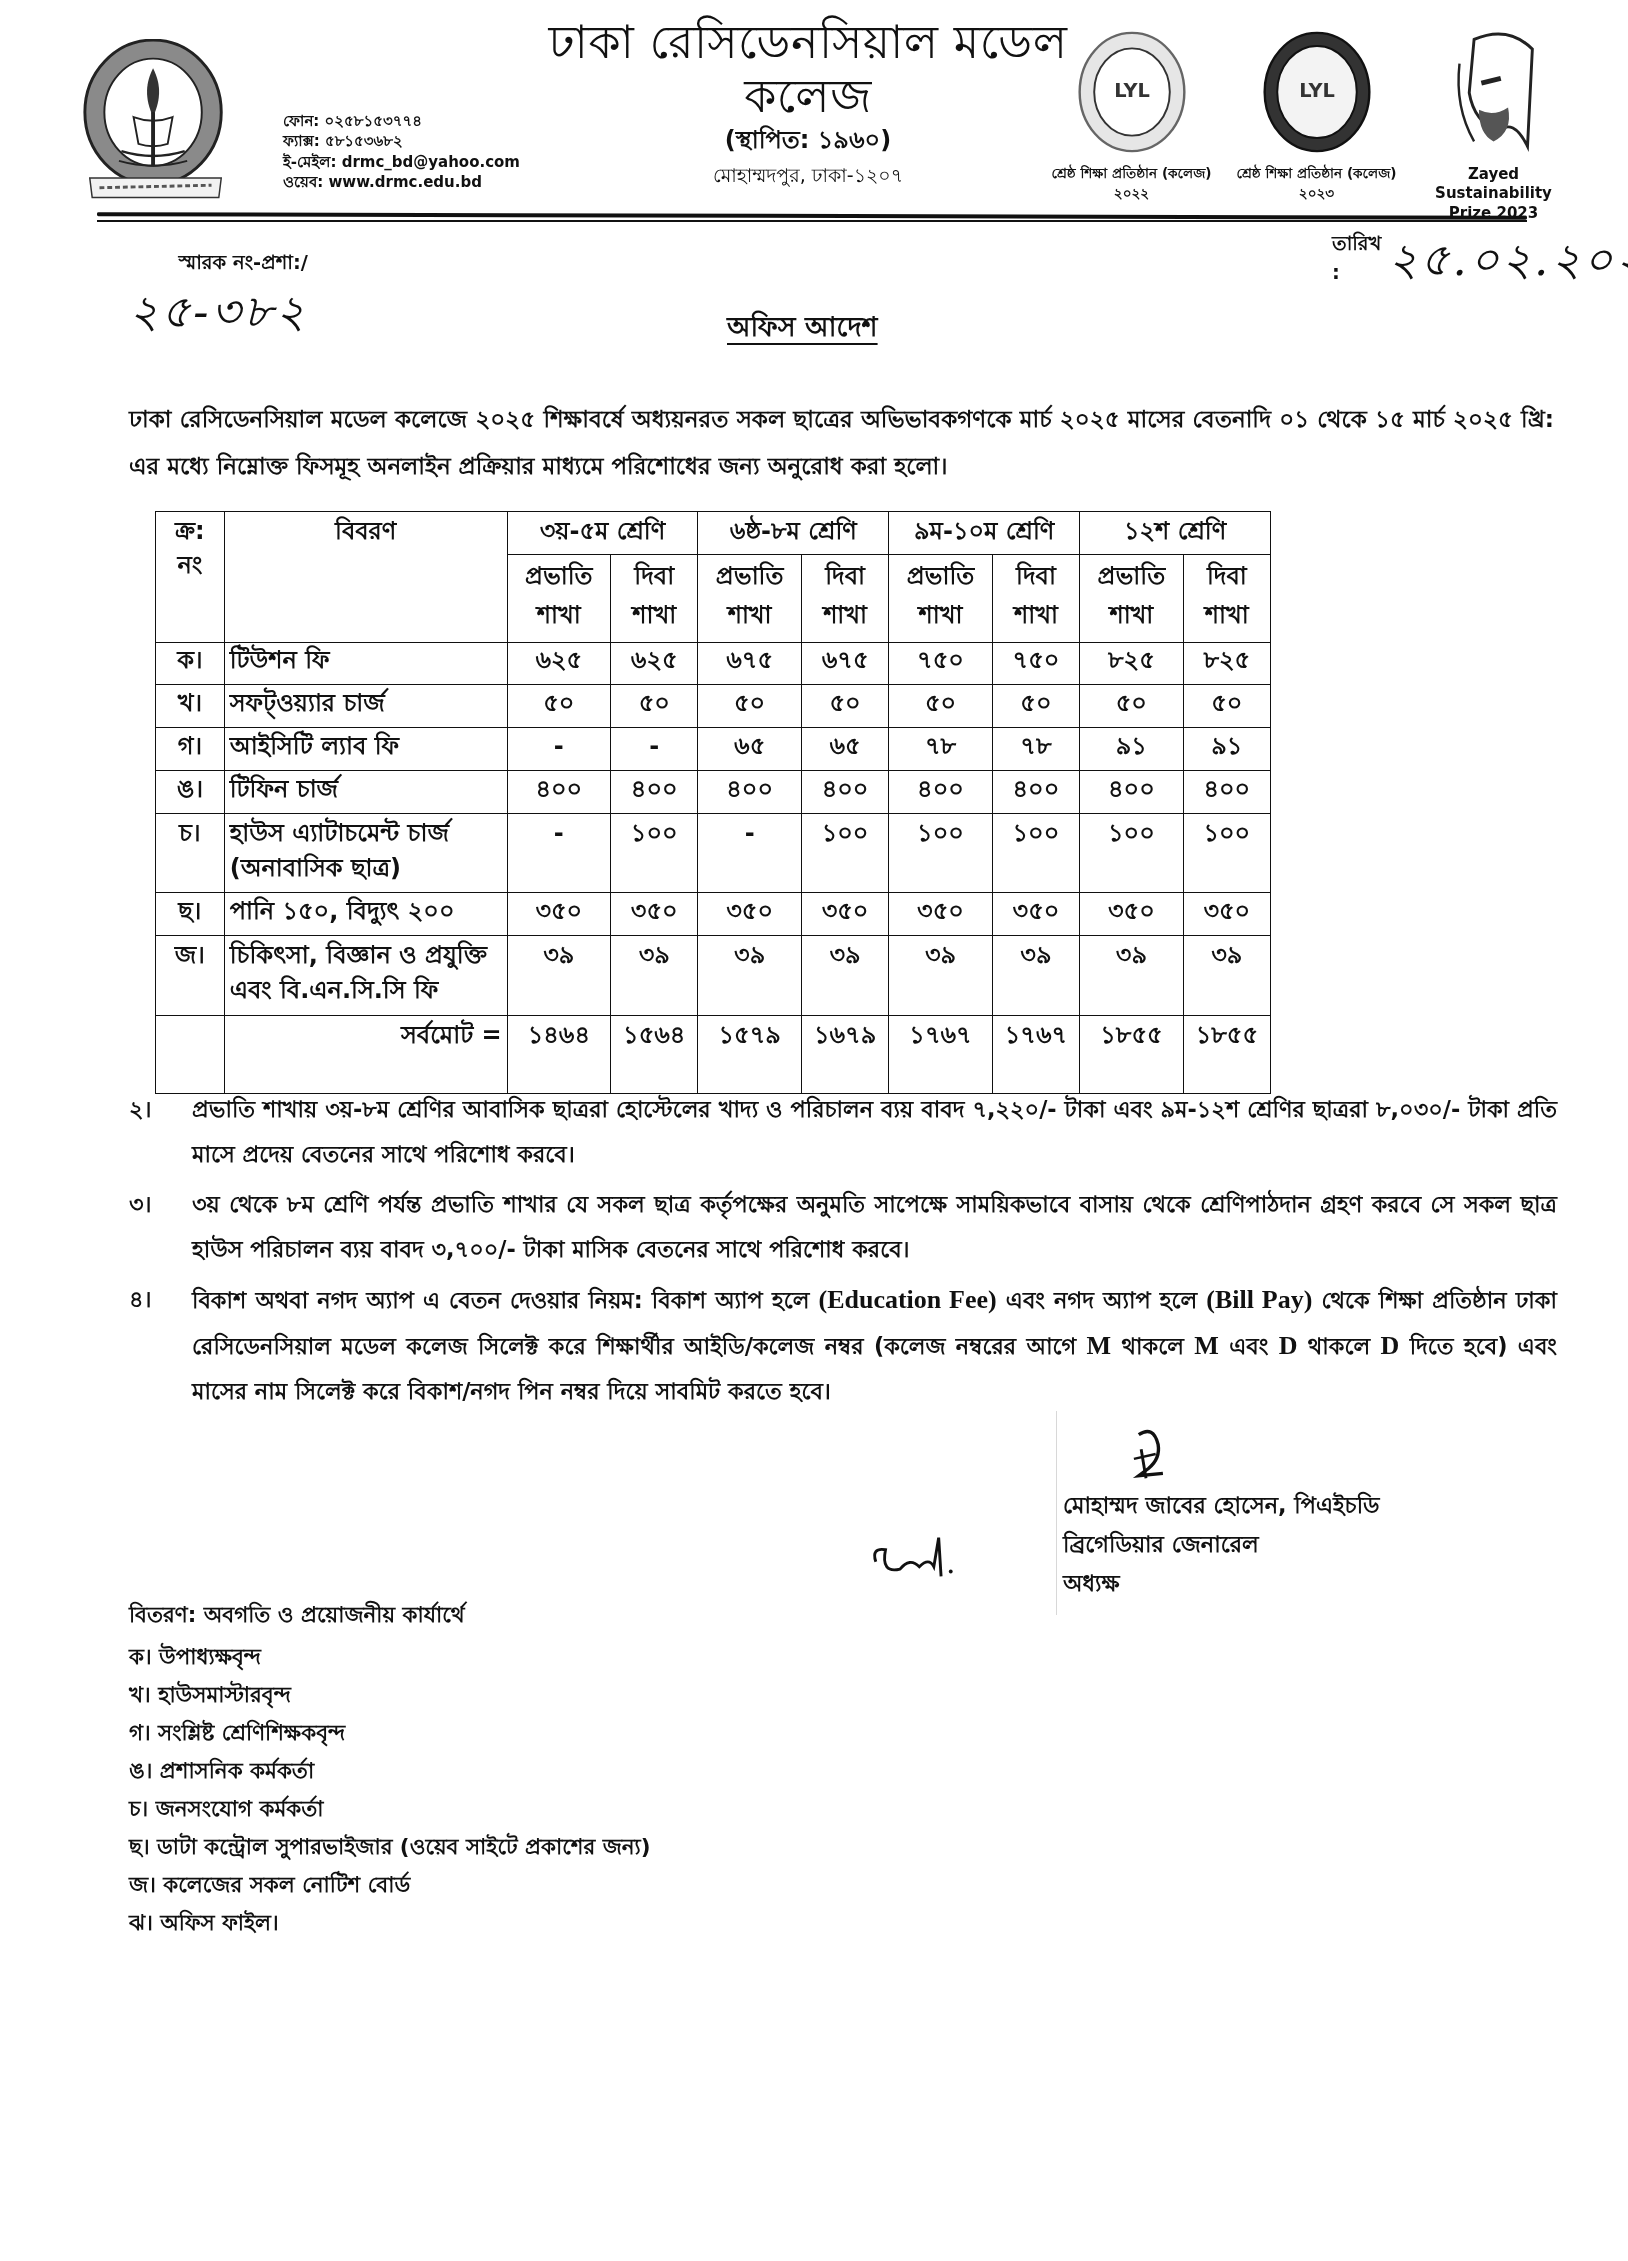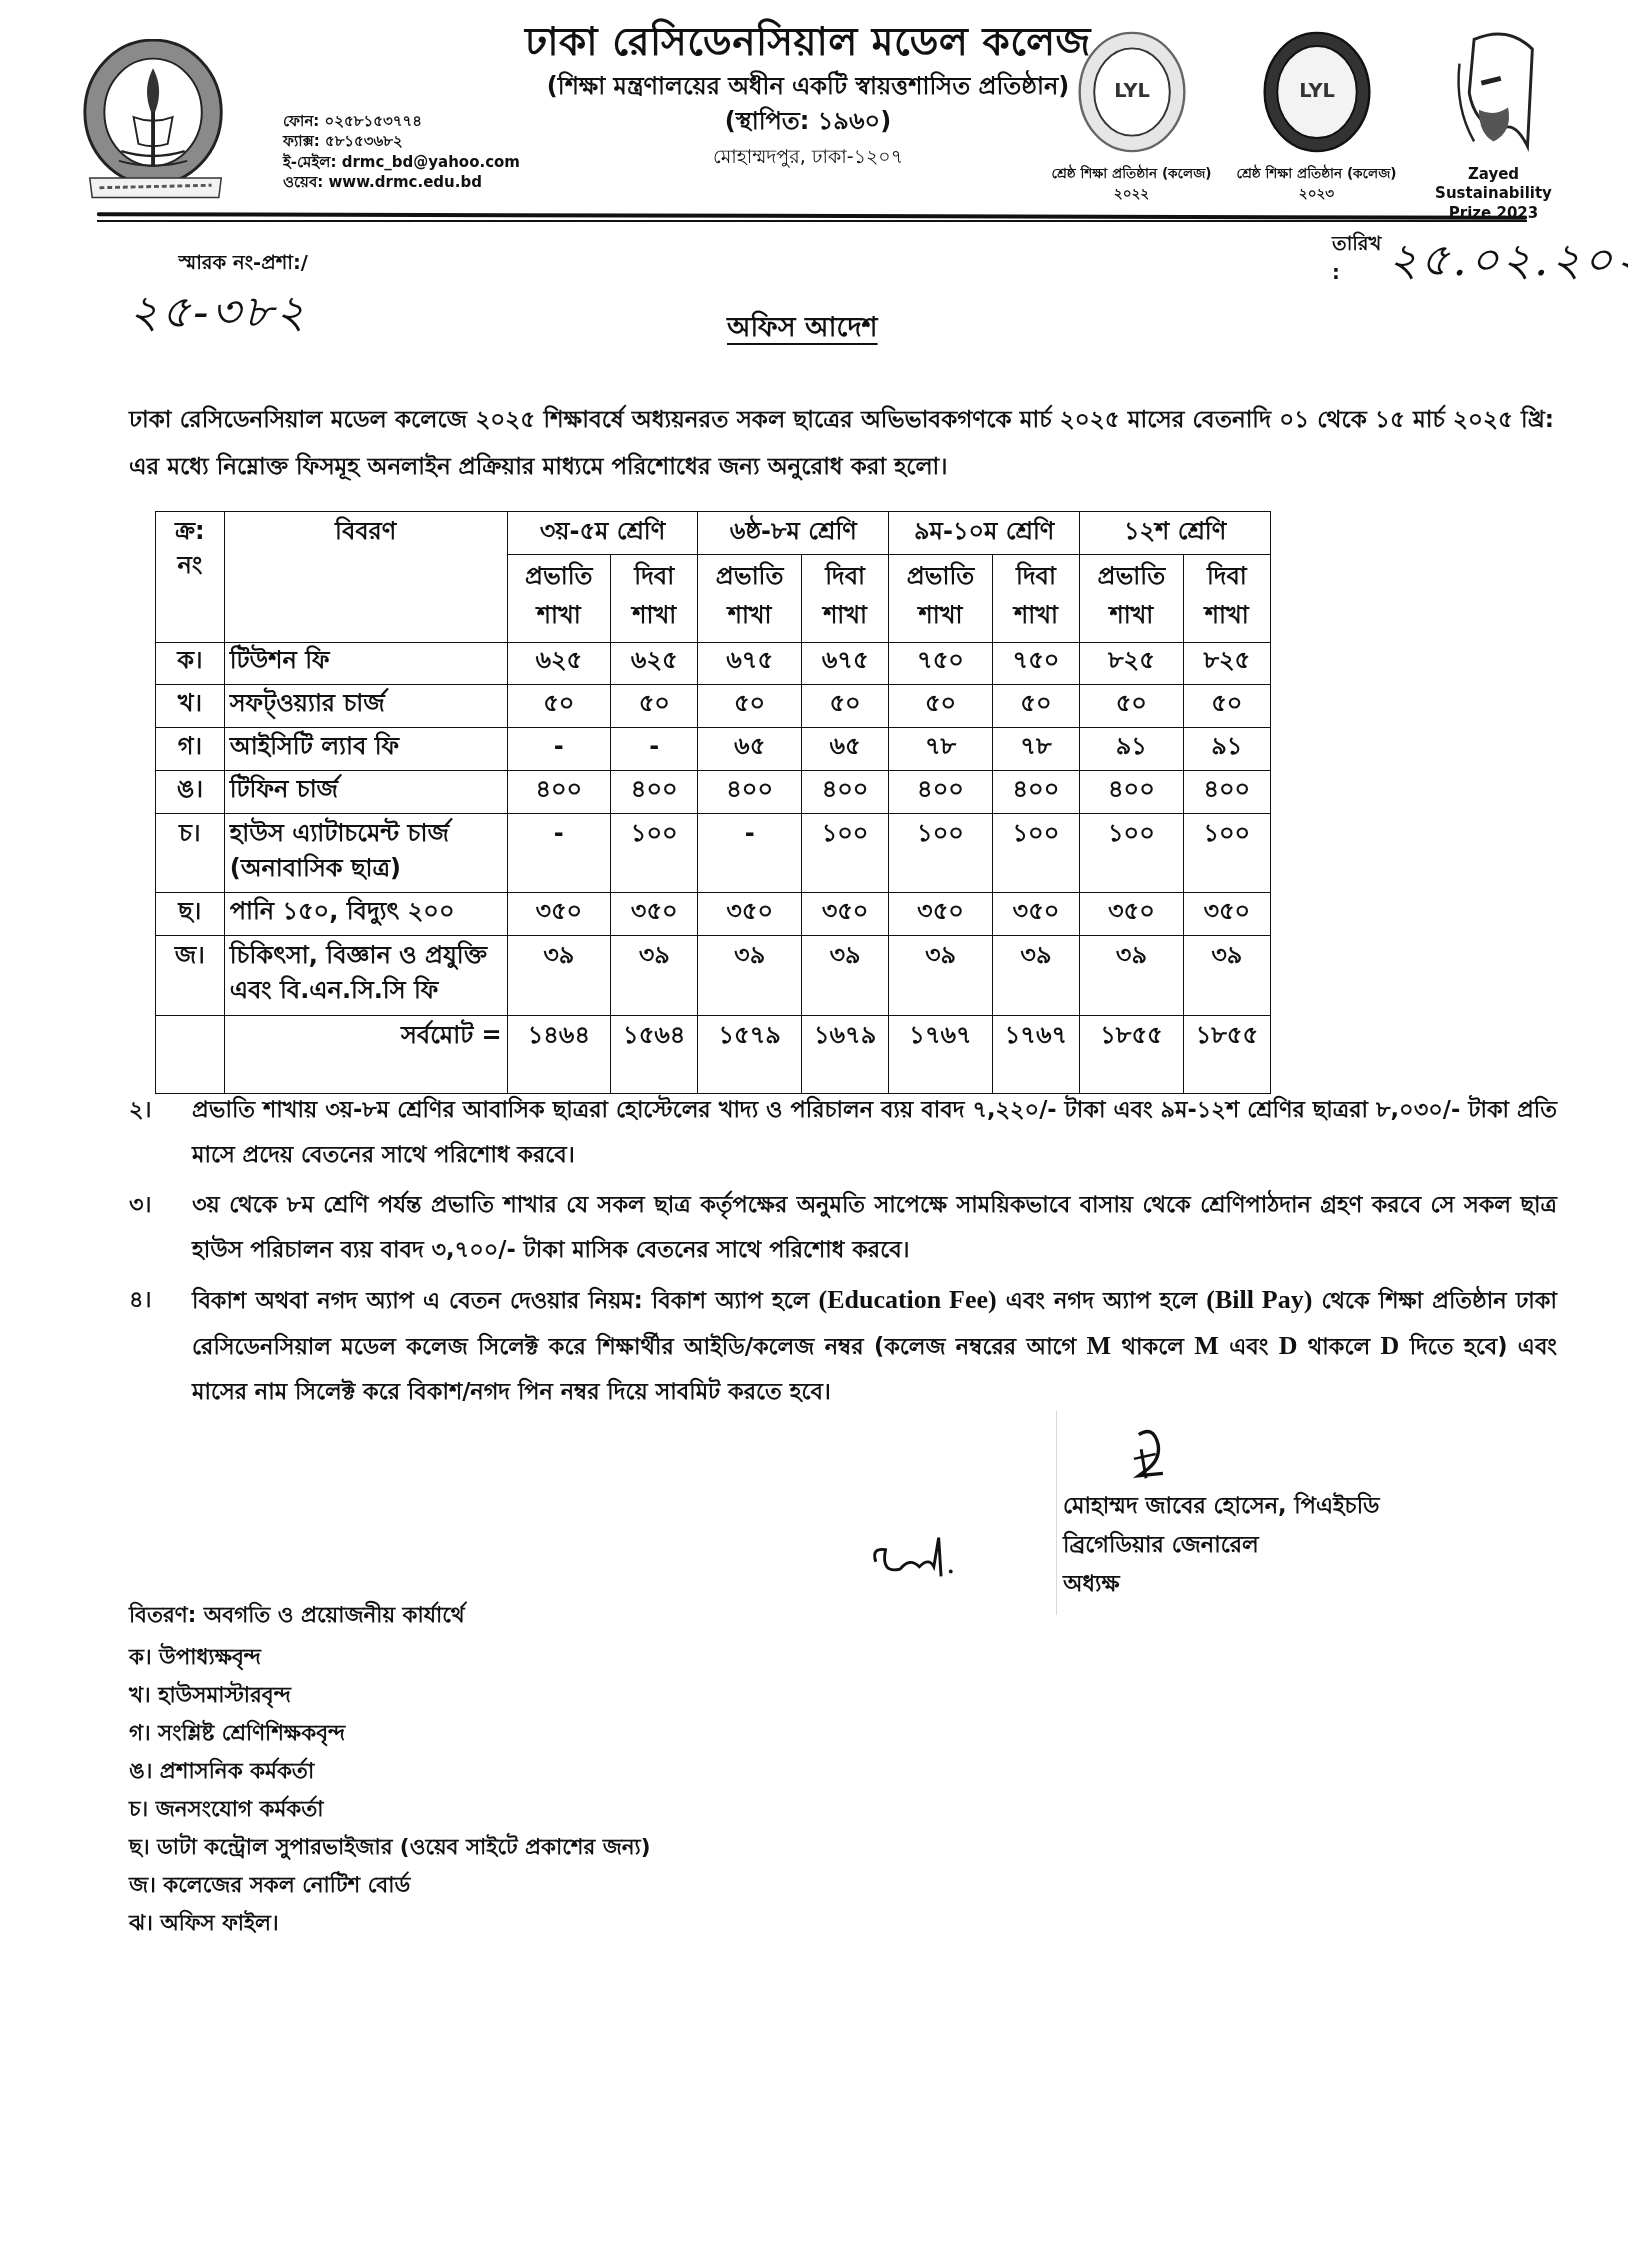--- a/index.html
+++ b/index.html
@@ -5,21 +5,21 @@
   html, body { margin:0; padding:0; background:#ffffff; }
   body { width:1629px; height:2261px; position:relative; overflow:hidden;
          font-family:"DejaVu Sans", "Liberation Sans", sans-serif; color:#111; }
   .abs { position:absolute; }
 
   
   .logo { left:80px; top:39px; width:151px; height:161px; }
   .contact { left:265px; top:111px; font-size:15px; line-height:20.4px; font-weight:bold;margin-left:18px; }
   .contact div { white-space:nowrap; }
   .head-center { left:516px; top:14.6px; width:584px; text-align:center; }
-  .head-title { font-size:39px; font-weight:bold; line-height:54px; letter-spacing:0.5px; }
+  .head-title { font-size:46px; font-weight:normal; line-height:54px; letter-spacing:0.5px; }
   .head-sub { font-size:24px; font-weight:bold; line-height:35px; }
   .head-est { font-size:24px; font-weight:bold; line-height:35px; }
   .head-addr { font-size:19px; font-weight:normal; line-height:35px; }
   .award { text-align:center; font-size:13.6px; line-height:19.5px; font-weight:bold; }
   .award .seal { margin:0 auto 3.9px auto; }
   .award1 { left:1051px; top:29px; width:161px; }
   .award2 { left:1236px; top:29px; width:161px; }
   .award3 { left:1411px; top:19.5px; width:165px; font-family:"DejaVu Sans", sans-serif; font-size:15px; }
   .rule { left:97px; top:214px; width:1430px; height:3.9px; background:#111; border-radius:1.5px; transform:rotate(0.15deg); }
   .rule2 { left:97px; top:220px; width:1430px; height:1.5px; background:#111; }
@@ -84,21 +84,20 @@
 
 <div class="abs contact">
   <div>ফোন: ০২৫৮১৫৩৭৭৪</div>
   <div>ফ্যাক্স: ৫৮১৫৩৬৮২</div>
   <div>ই-মেইল: drmc_bd@yahoo.com</div>
   <div>ওয়েব: www.drmc.edu.bd</div>
 </div>
 
 <div class="abs head-center">
   <div class="head-title">ঢাকা রেসিডেনসিয়াল মডেল কলেজ</div>
-  <div class="head-sub">(শিক্ষা মন্ত্রণালয়ের অধীন একটি স্বায়ত্তশাসিত প্রতিষ্ঠান)</div>
   <div class="head-est">(স্থাপিত: ১৯৬০)</div>
   <div class="head-addr">মোহাম্মদপুর, ঢাকা-১২০৭</div>
 </div>
 
 <div class="abs award award1">
   <svg class="seal" width="112" height="126" viewBox="0 0 230 260" style="font-size:28px">
     <ellipse cx="115" cy="130" rx="108" ry="122" fill="#e6e6e6" stroke="#666" stroke-width="5"></ellipse>
     <ellipse cx="115" cy="130" rx="78" ry="90" fill="#fff" stroke="#333" stroke-width="4"></ellipse>
     <text x="115" y="140" font-family="DejaVu Sans, sans-serif" font-size="40" font-weight="bold" text-anchor="middle" fill="#333">LYL</text>
   </svg>

